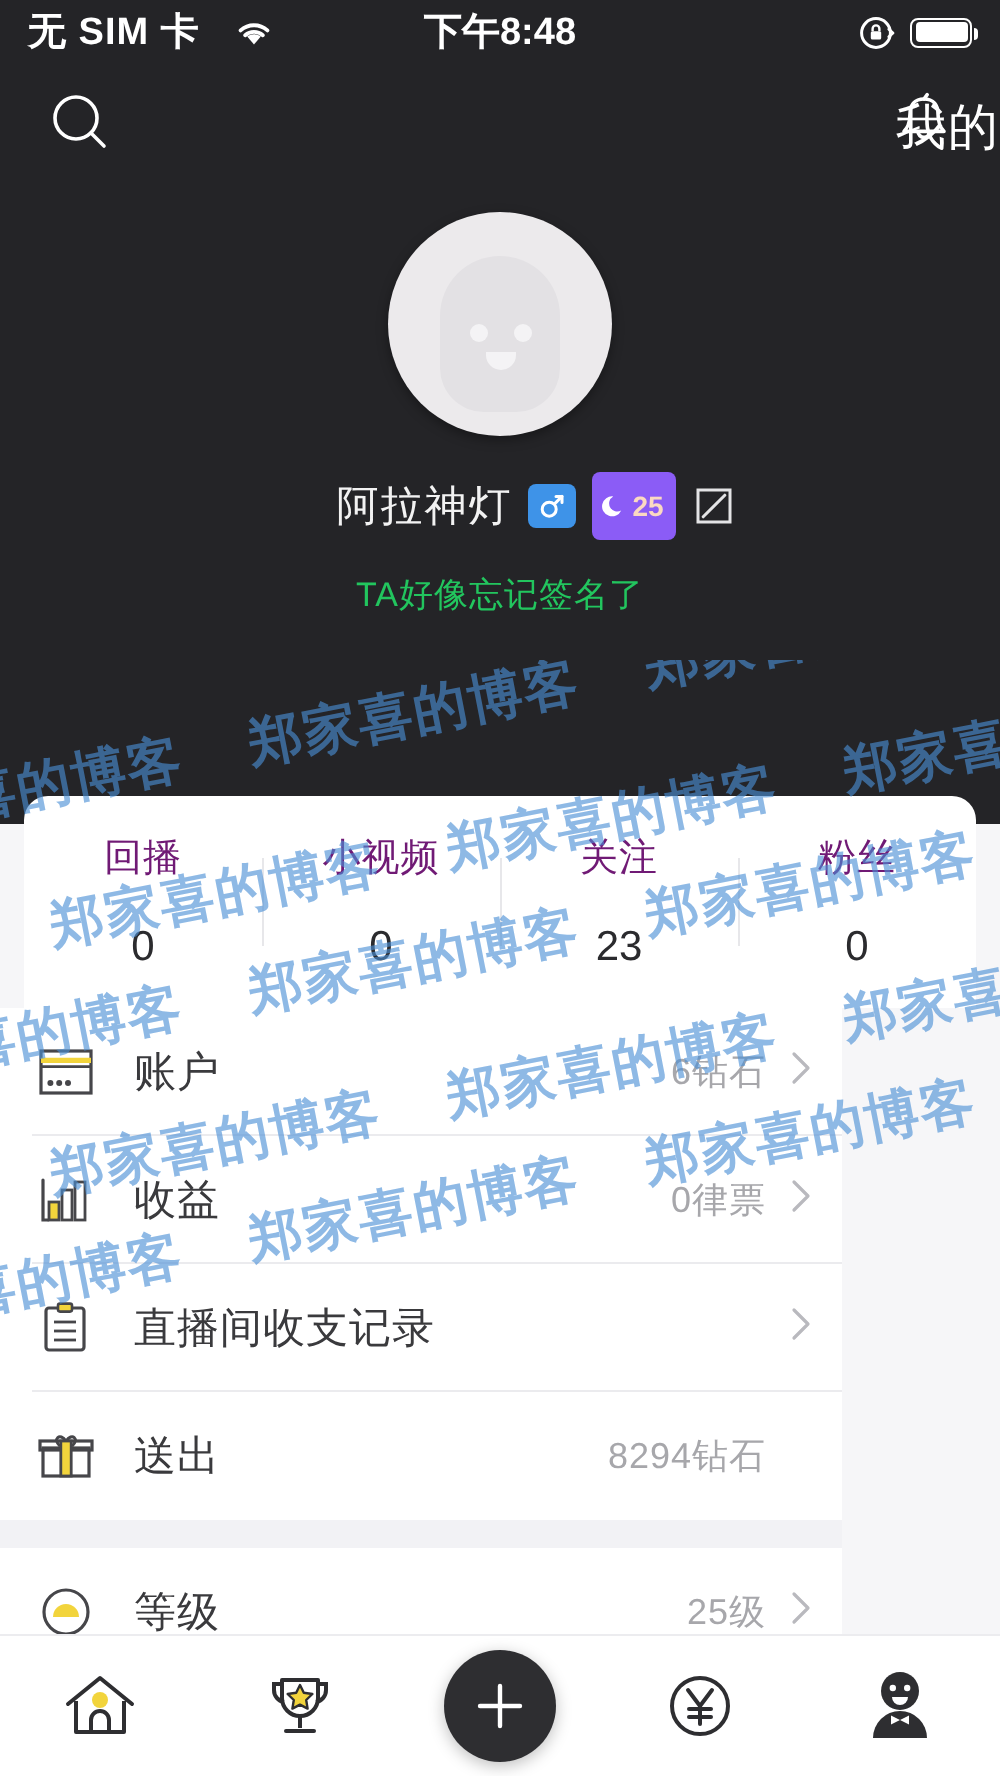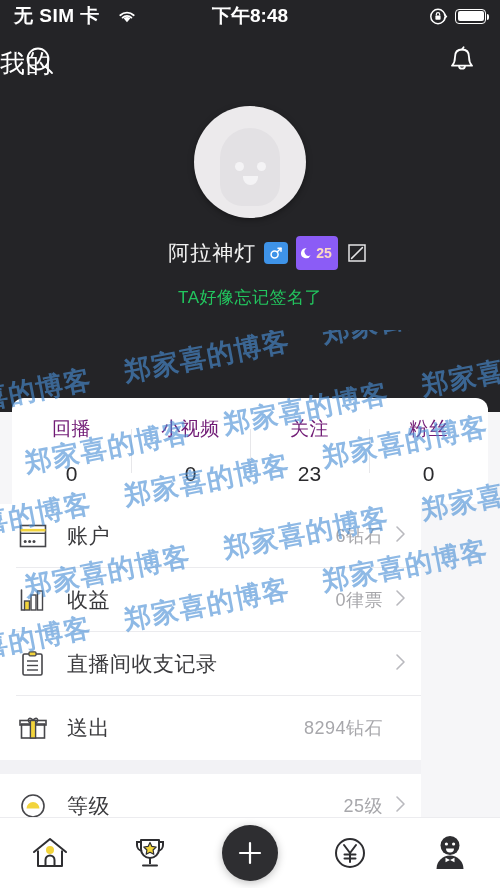--- a/index.html
+++ b/index.html
@@ -90,21 +90,21 @@
   .navbar {
     position: relative;
     height: 62px;
     display: flex;
     align-items: center;
     padding: 0 22px;
   }
   .nav-title {
     position: absolute;
     left: 0; right: 0;
-    text-align: left;
+    text-align: right;
     color: #fff;
     font-size: 25px;
     letter-spacing: 1px;
   }
   .nav-icon { position: relative; z-index: 2; cursor: pointer; }
   .nav-icon.right { margin-left: auto; }
 
   
   .profile {
     position: relative;

